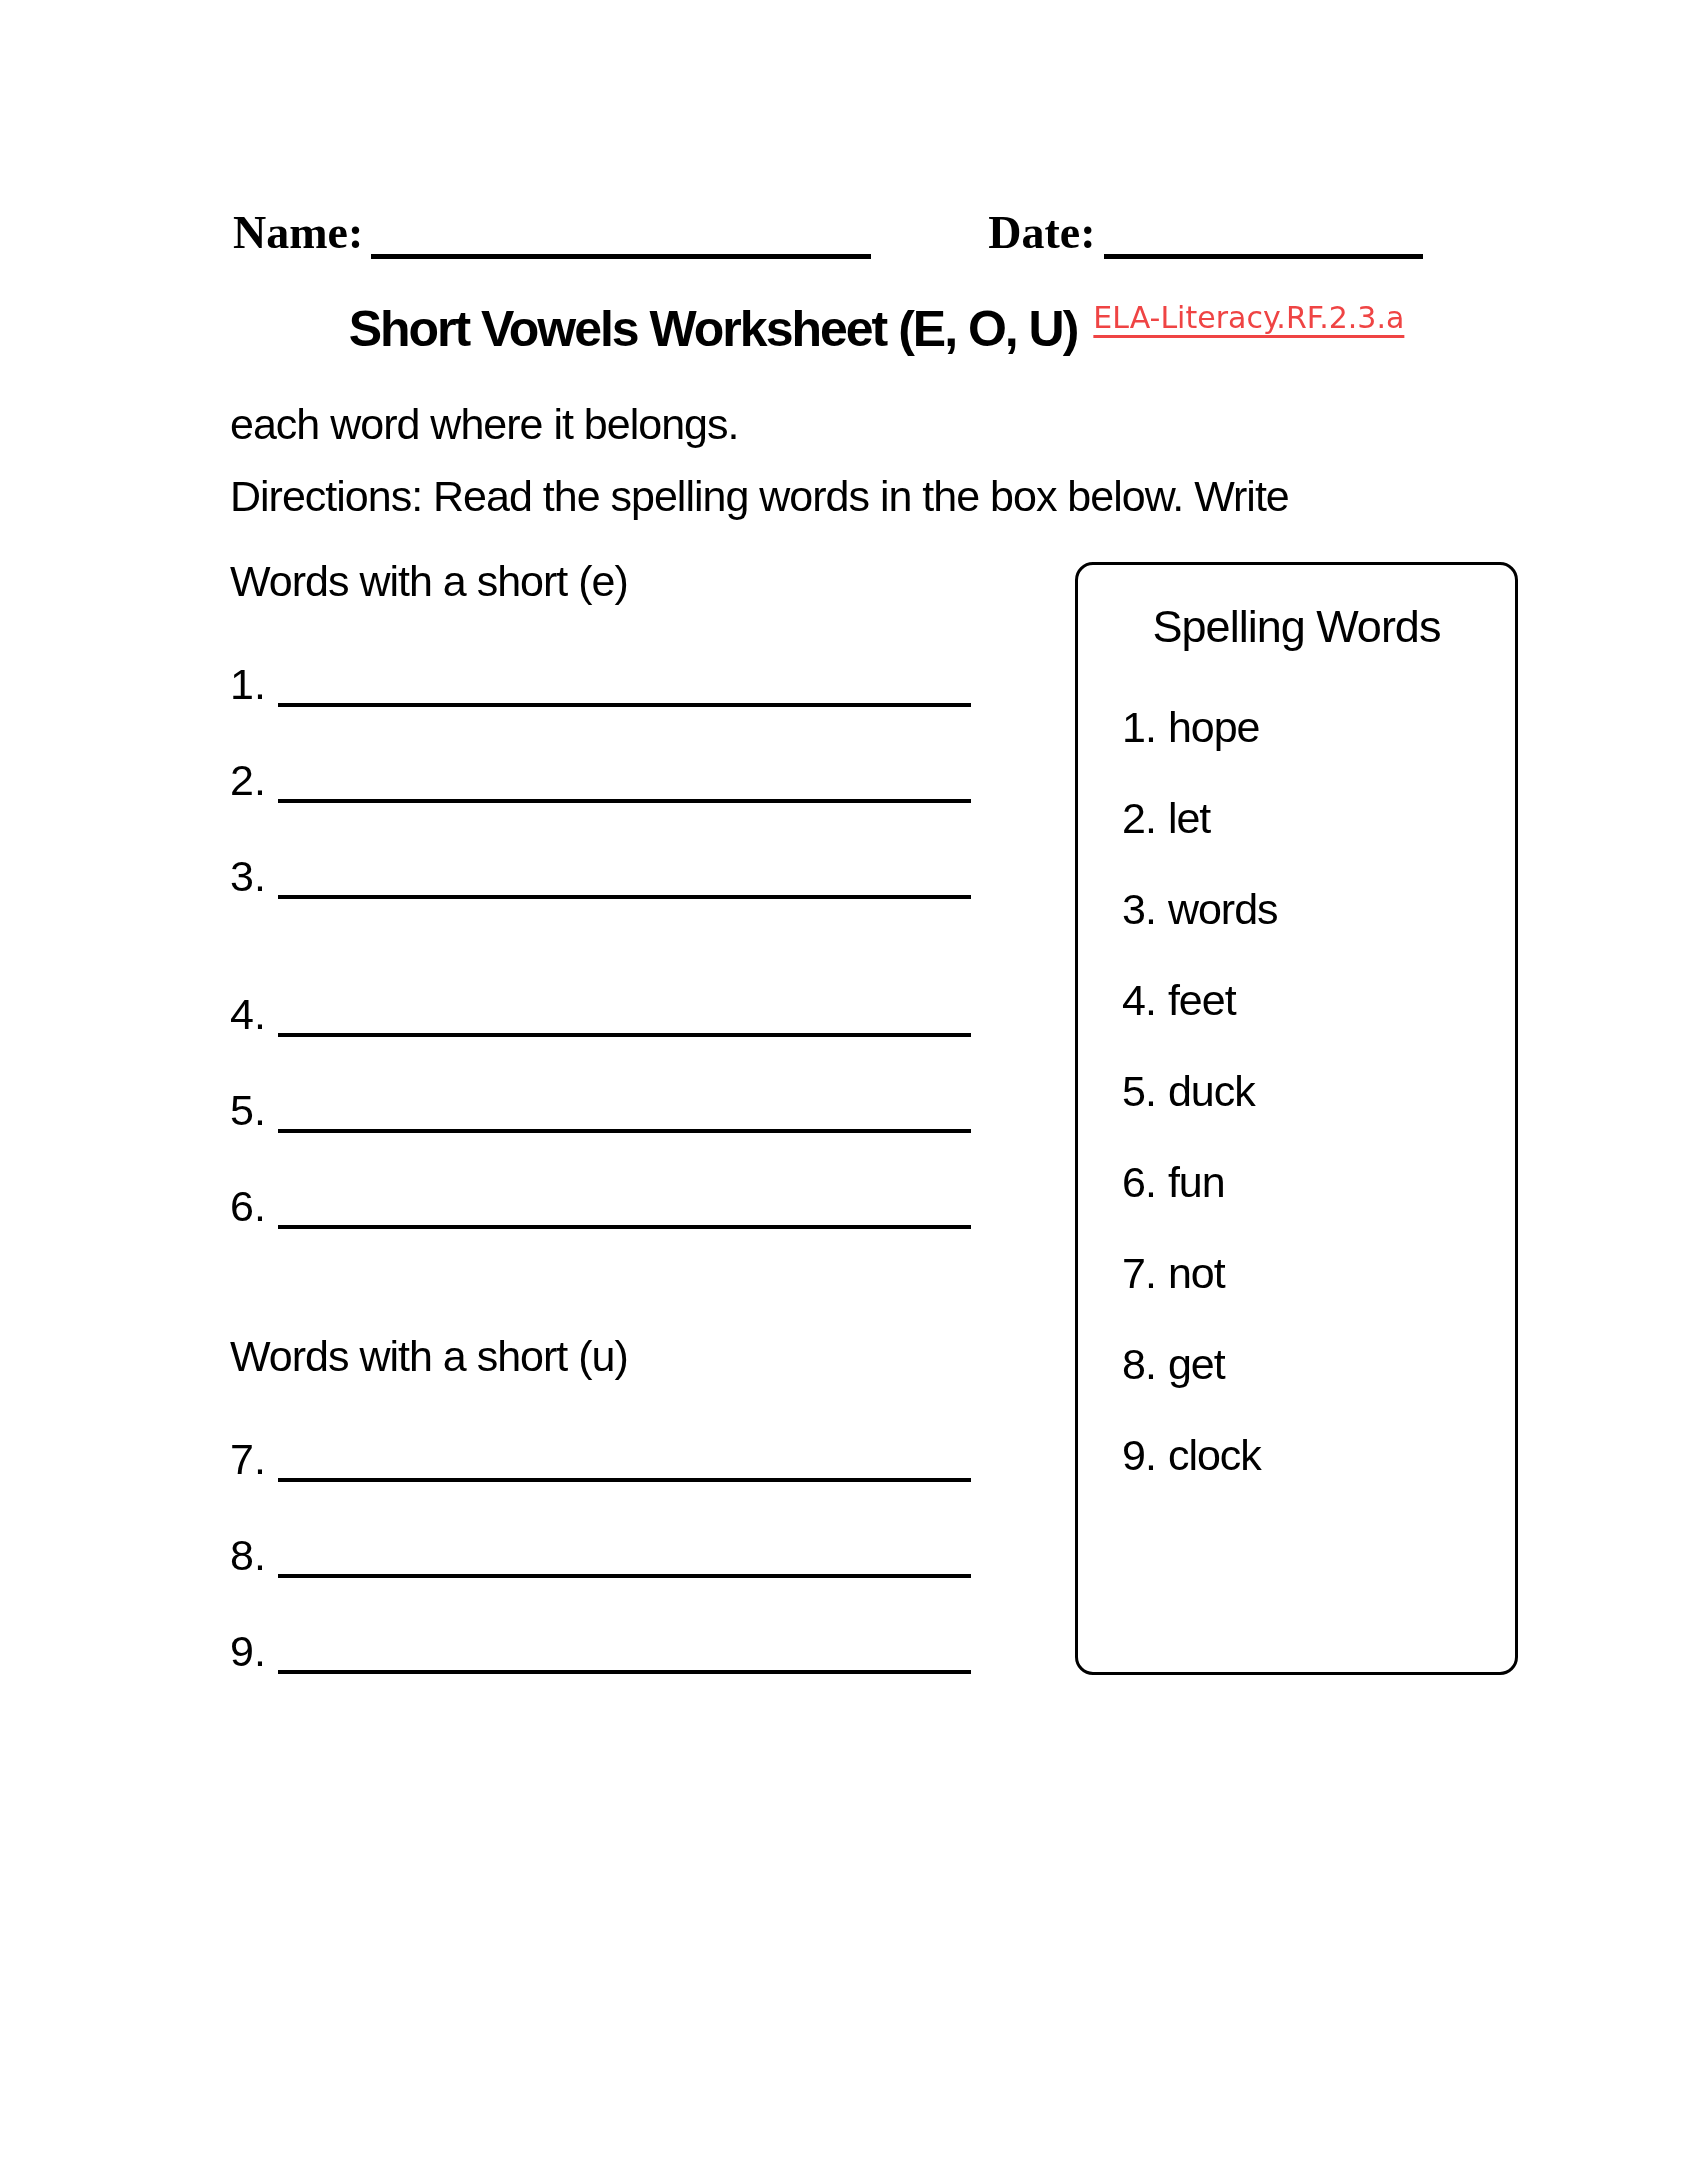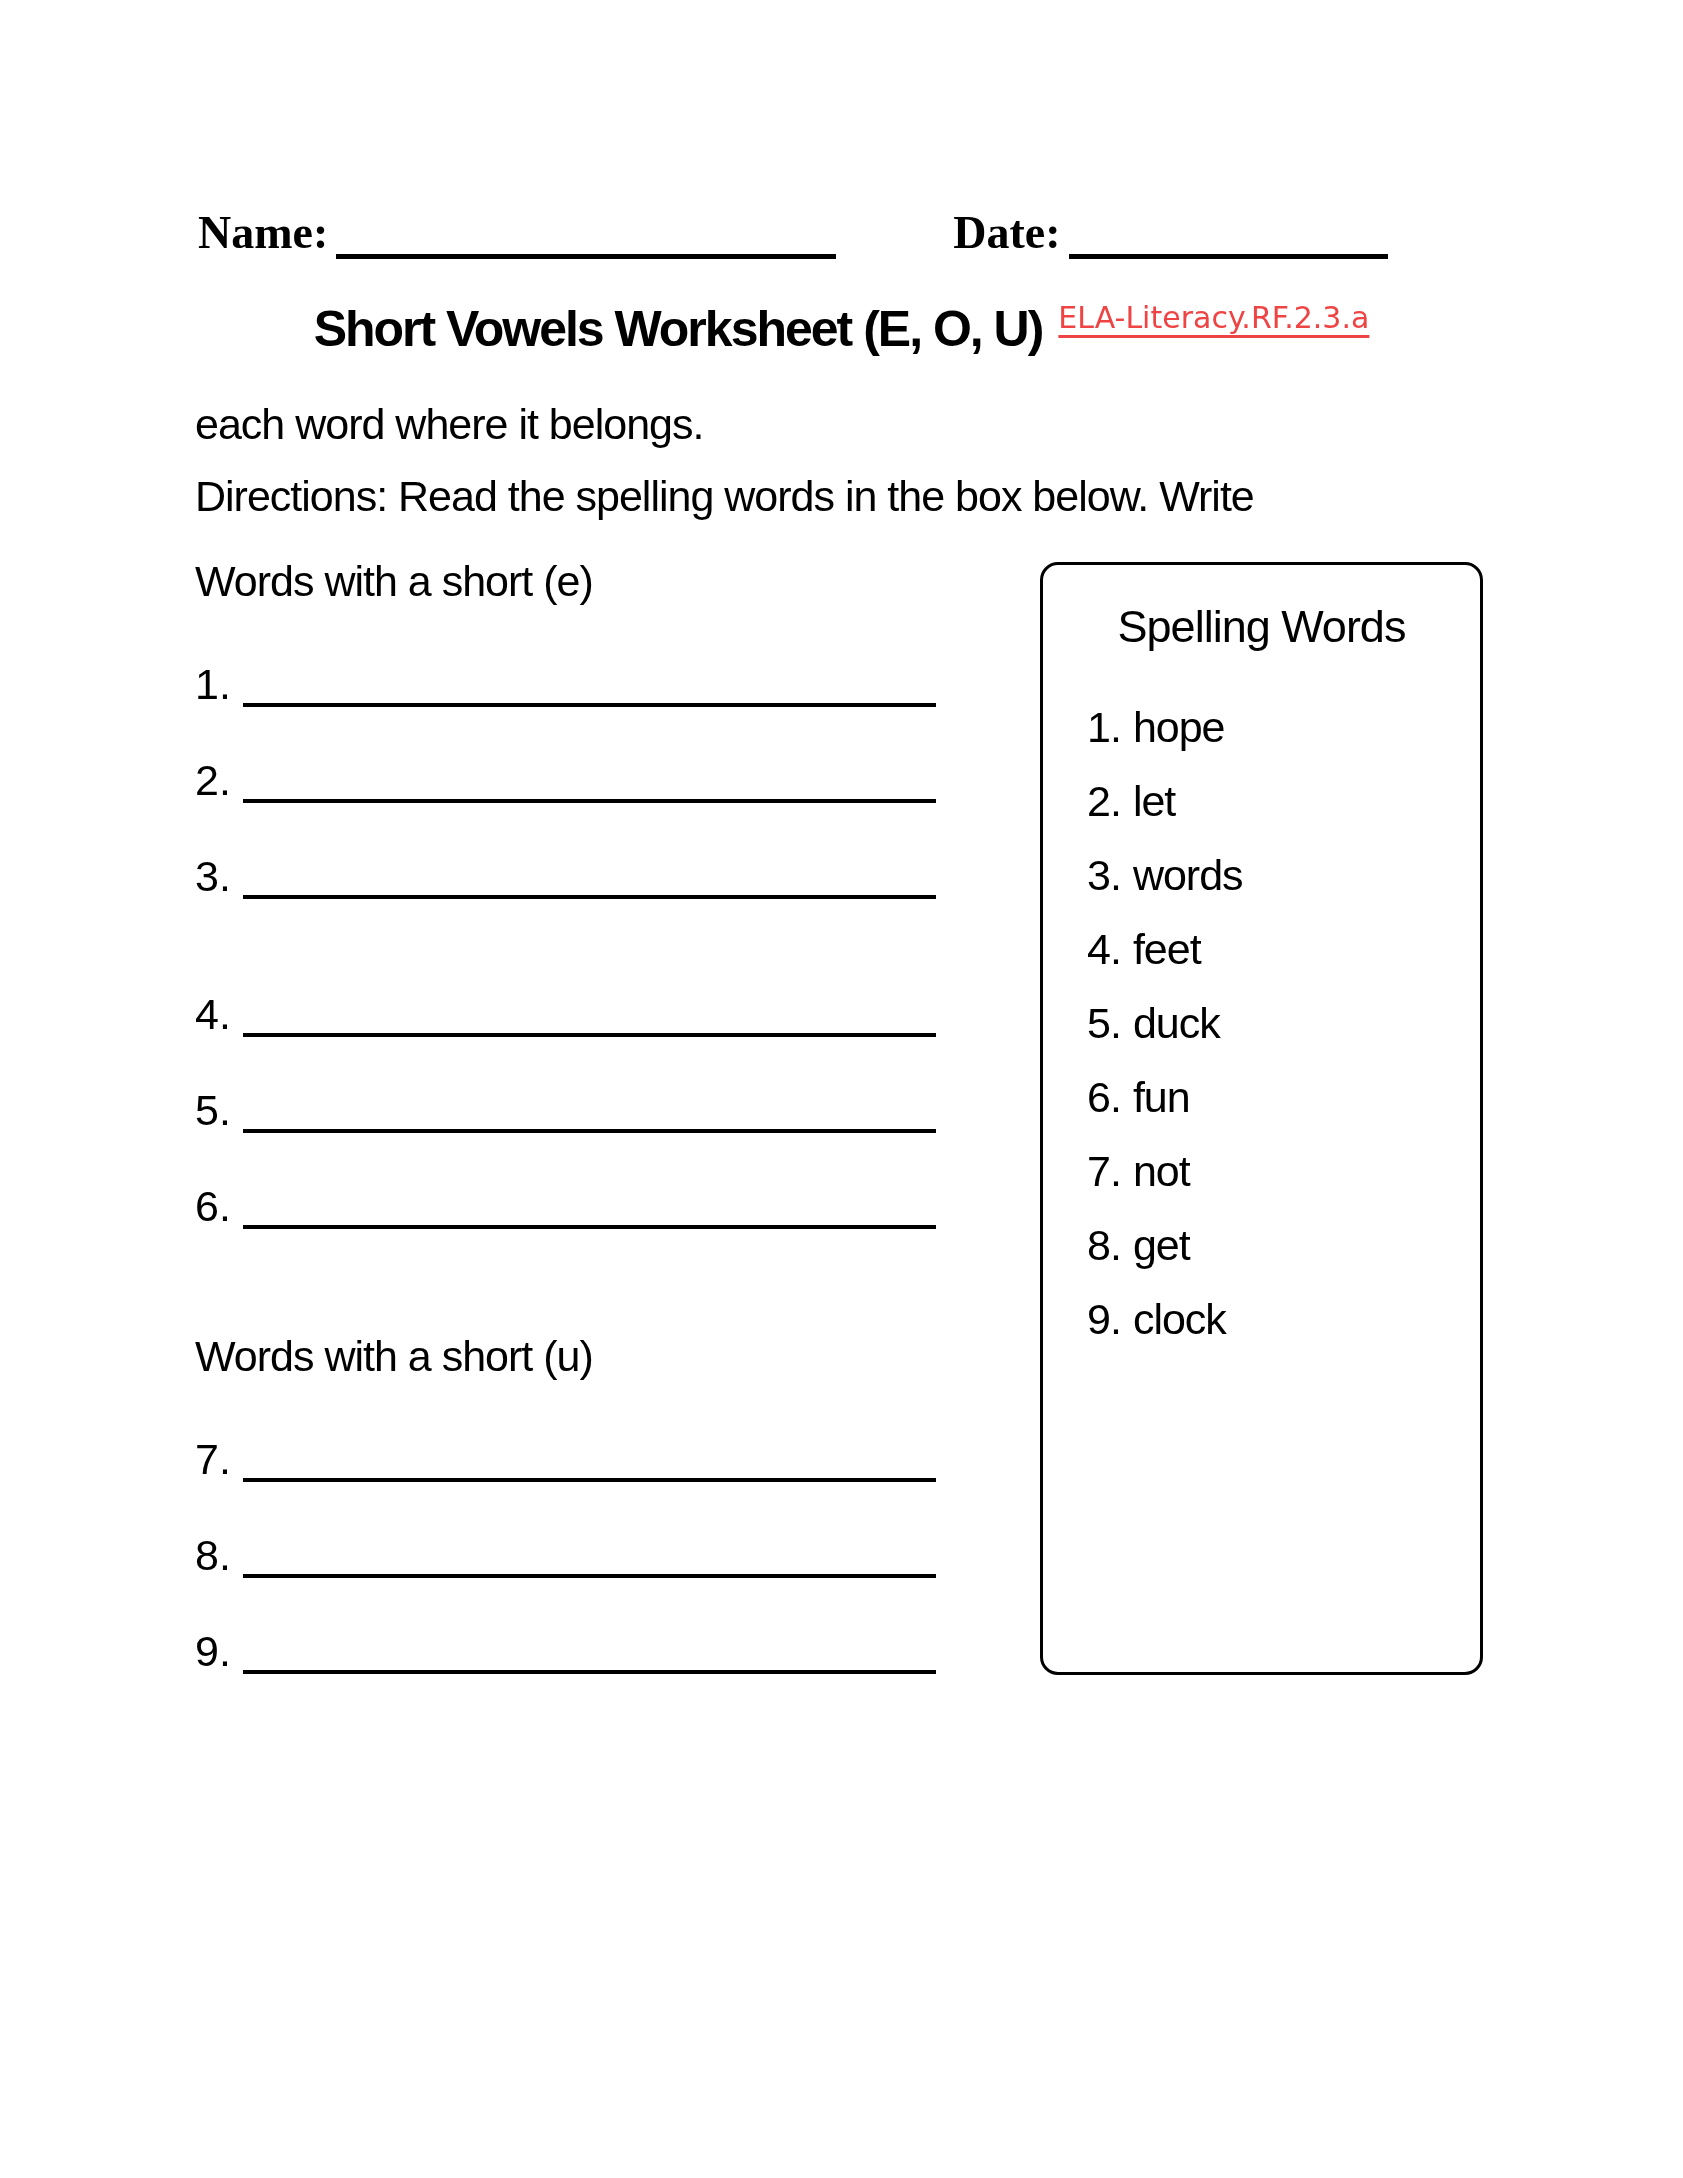--- a/index.html
+++ b/index.html
@@ -8,20 +8,21 @@
     background: #ffffff;
   }
   .page {
     position: relative;
     width: 1561px;
     height: 2178px;
     background: #ffffff;
     color: #000000;
     font-family: "Liberation Sans", sans-serif;
     overflow: hidden;
+    margin-left: 35px;
   }
 
   
   .name-date-row {
     position: absolute;
     left: 198px;
     top: 201px;
     display: flex;
     align-items: flex-end;
   }
@@ -131,21 +132,21 @@
     font-size: 45px;
     letter-spacing: -1px;
     line-height: 55px;
   }
   .box-words {
     list-style: none;
     margin: 50px 0 0 0;
     padding: 0 0 0 44px;
     display: flex;
     flex-direction: column;
-    gap: 28px;
+    gap: 45px;
   }
   .word-item {
     font-size: 43px;
     letter-spacing: -1px;
     line-height: 46px;
     white-space: nowrap;
   }
   .word-number { margin-right: 12px; }
 </style>
 </head>

